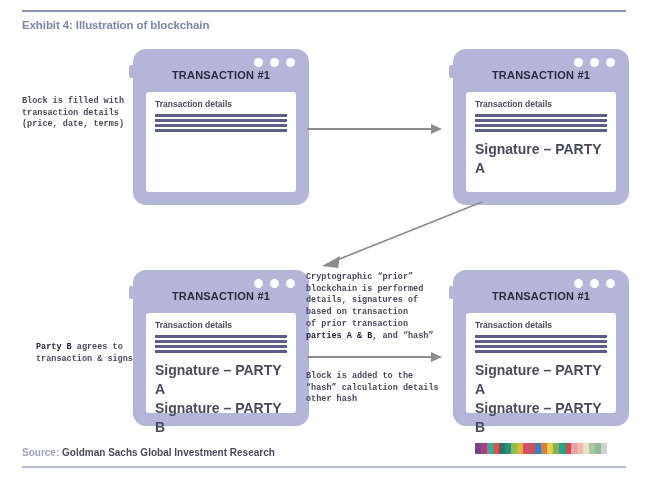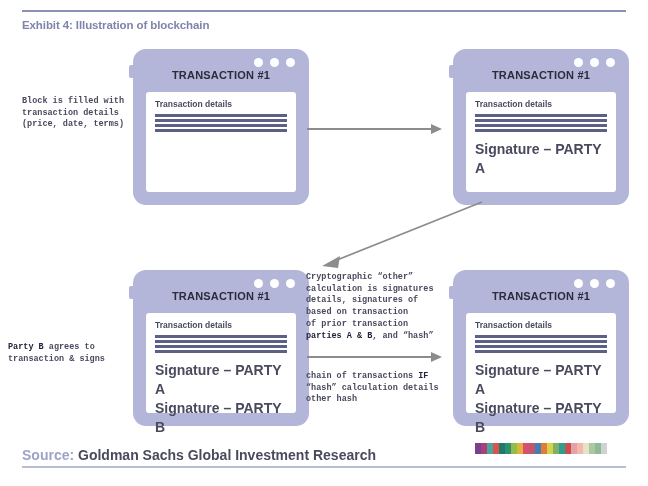--- a/index.html
+++ b/index.html
@@ -19,21 +19,21 @@
   }
   .exhibit-title{
     position:absolute;left:22px;top:19px;
     font-size:11.5px;font-weight:bold;color:#7f84ab;
     letter-spacing:-0.1px;white-space:nowrap;
   }
 
   
   .source-line{
     position:absolute;left:22px;top:447px;
-    font-size:14px;white-space:nowrap;
+    font-size:10px;white-space:nowrap;
   }
   .source-label{color:#9ea3c6;font-weight:bold;}
   .source-text{color:#4a4a5e;font-weight:bold;}
   .rule-bottom{
     position:absolute;left:22px;top:466px;width:604px;height:2px;
     background:#b9bcd6;
   }
 
   
   .block{
@@ -160,21 +160,21 @@
     </div>
   </div>
 
   <div class="diag-wrap" style="left:300px;top:196px;width:190px;height:80px;">
     <svg width="190" height="80" viewBox="0 0 190 80">
       <line x1="182" y1="6" x2="32" y2="66" stroke="#8c8c8c" stroke-width="1.7"></line>
       <polygon points="22,70 40,60 38,72" fill="#8c8c8c"></polygon>
     </svg>
   </div>
 
-  <div class="annot" style="left:8px;top:342px;width:118px;">
+  <div class="annot" style="left:36px;top:342px;width:118px;">
     <b>Party B</b><span> agrees to transaction &amp; signs</span>
   </div>
 
   <div class="block" id="blk3" style="left:133px;top:270px;width:176px;height:156px;">
     <span class="notch"></span>
     <span class="dots">
         <i></i>
         <i></i>
         <i></i>
       </span>
@@ -188,35 +188,35 @@
           <span></span>
         </div>
       <div class="sig">
         <div>Signature – PARTY A</div>
         <div>Signature – PARTY B</div>
       </div>
     </div>
   </div>
 
   <div class="annot" style="left:306px;top:272px;width:140px;">
-    <div>Cryptographic “other”</div>
-    <div>calculation is signatures</div>
+    <div>Cryptographic “prior”</div>
+    <div>blockchain is performed</div>
     <div>details, signatures of</div>
     <div>based on transaction</div>
     <div>of prior transaction</div>
     <div><b>parties A &amp; B</b><span>, and “hash”</span></div>
   </div>
 
   <div class="arrow-h" style="left:307px;top:352px;width:135px;">
     <span class="shaft" style="width:126px;"></span>
     <span class="head"></span>
   </div>
 
   <div class="annot" style="left:306px;top:371px;width:146px;">
-    <div><span>chain of transactions </span><b>IF</b></div>
+    <div>Block is added to the</div>
     <div>“hash” calculation details</div>
     <div>other hash</div>
   </div>
 
   <div class="block" id="blk4" style="left:453px;top:270px;width:176px;height:156px;">
     <span class="notch"></span>
     <span class="dots">
         <i></i>
         <i></i>
         <i></i>

